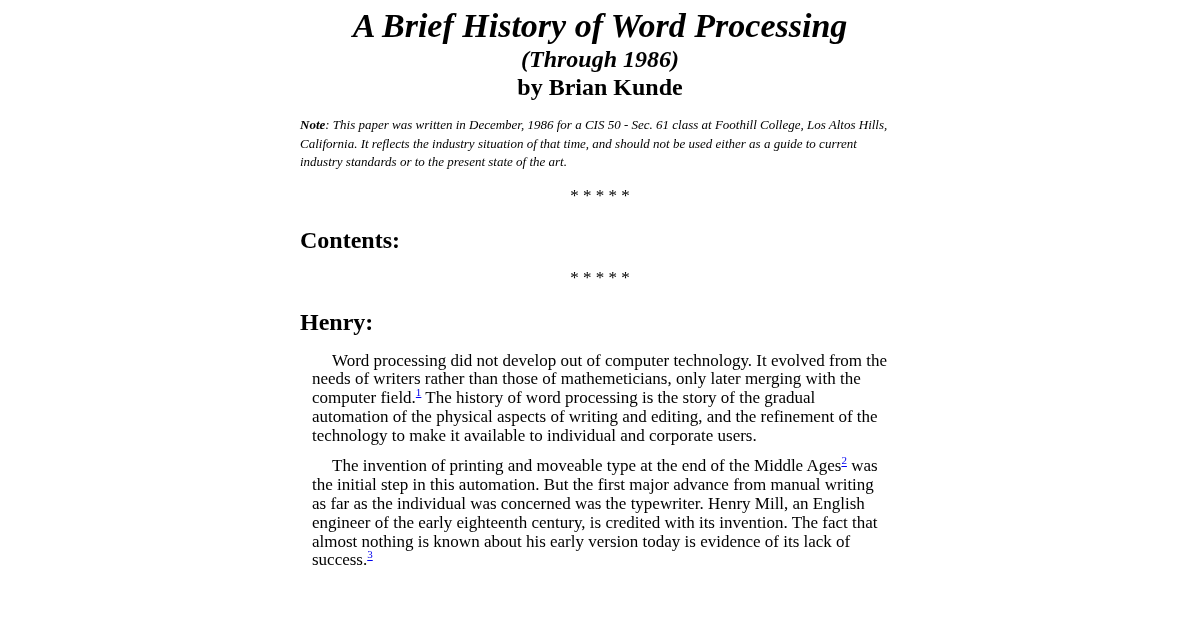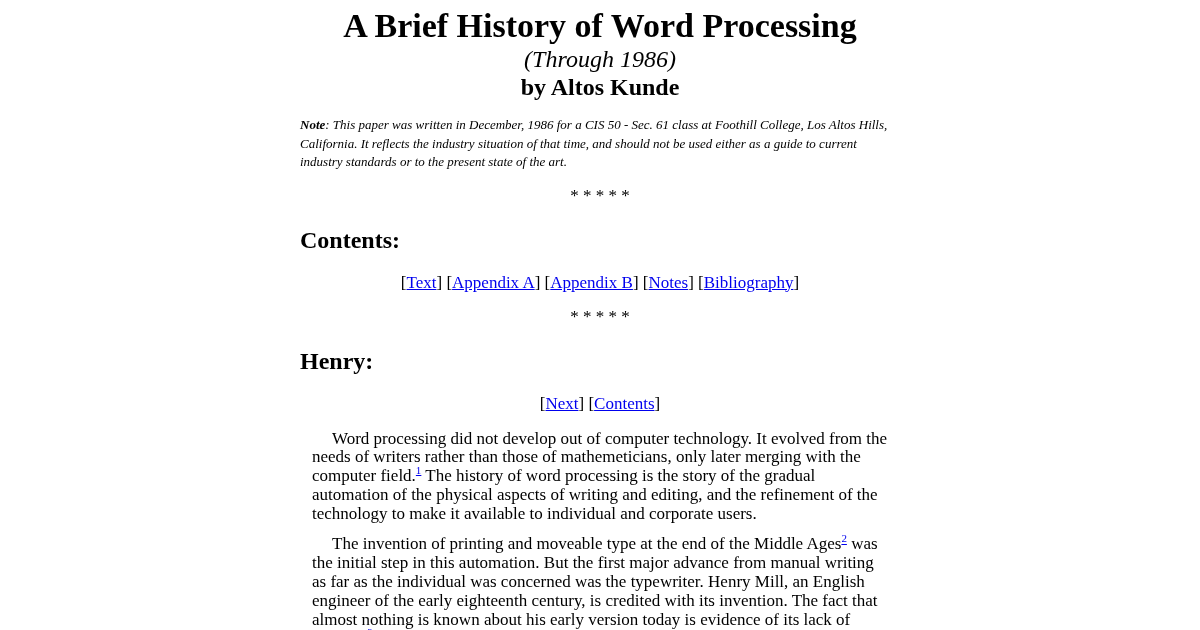--- a/index.html
+++ b/index.html
@@ -4,25 +4,25 @@
 <style>
   html, body { margin: 0; padding: 0; background: #ffffff; }
   body {
     width: 1200px; height: 630px; overflow: hidden;
     font-family: "Liberation Serif", "DejaVu Serif", serif;
     color: #000;
   }
   .page { width: 600px; margin: 0 auto; position: relative; }
   h1.title {
     margin: 0; padding-top: 6px;
-    text-align: center; font-weight: bold;
+    text-align: center; font-style: italic; font-weight: bold;
     font-size: 34px; line-height: 40px;
   }
   .subtitle {
-    text-align: center; font-style: italic; font-weight: normal;
+    text-align: center; font-style: italic; font-weight: bold;
     font-size: 24px; line-height: 26px; margin: 0;
   }
   .author {
     text-align: center; font-weight: bold;
     font-size: 24px; line-height: 30px; margin: 0;
   }
   .note {
     margin: 14px 0 0 0; font-style: italic; font-size: 13px; line-height: 18.5px;
   }
   .note b { font-weight: bold; }
@@ -35,34 +35,32 @@
   .body-text { font-size: 17px; line-height: 18.8px; margin: 0; }
   .body-text p { margin: 12px; text-indent: 20px; }
   sup { font-size: 11px; line-height: 0; vertical-align: super; }
 </style>
 </head>
 <body>
 
 <div class="page">
   <h1 class="title">A Brief History of Word Processing</h1>
   <div class="subtitle">(Through 1986)</div>
-  <div class="author">by Altos Kunde</div>
+  <div class="author">by Brian Kunde</div>
 
   <div class="note"><b>Note</b><span>: This paper was written in December, 1986 for a CIS 50 - Sec. 61 class at Foothill College, Los Altos Hills, California. It reflects the industry situation of that time, and should not be used either as a guide to current industry standards or to the present state of the art.</span></div>
 
   <div class="stars">* * * * *</div>
 
   <h2 class="section" style="margin-top:20px;">Contents:</h2>
 
-  <div class="navline" style="margin-top:19px;">[<a href="#">Text</a>] [<a href="#">Appendix A</a>] [<a href="#">Appendix B</a>] [<a href="#">Notes</a>] [<a href="#">Bibliography</a>]</div>
 
   <div class="stars">* * * * *</div>
 
   <h2 class="section" style="margin-top:20px;">Henry:</h2>
 
-  <div class="navline" style="margin-top:19px;">[<a href="#">Next</a>] [<a href="#">Contents</a>]</div>
 
   <div class="body-text" style="margin-top:16px;">
     <p><span>Word processing did not develop out of computer technology. It evolved from the needs of writers rather than those of mathemeticians, only later merging with the computer field.</span><sup><a href="#">1</a></sup><span> The history of word processing is the story of the gradual automation of the physical aspects of writing and editing, and the refinement of the technology to make it available to individual and corporate users.</span></p>
     <p><span>The invention of printing and moveable type at the end of the Middle Ages</span><sup><a href="#">2</a></sup><span> was the initial step in this automation. But the first major advance from manual writing as far as the individual was concerned was the typewriter. Henry Mill, an English engineer of the early eighteenth century, is credited with its invention. The fact that almost nothing is known about his early version today is evidence of its lack of success.</span><sup><a href="#">3</a></sup></p>
 
   </div>
 </div>
 
 </body></html>

